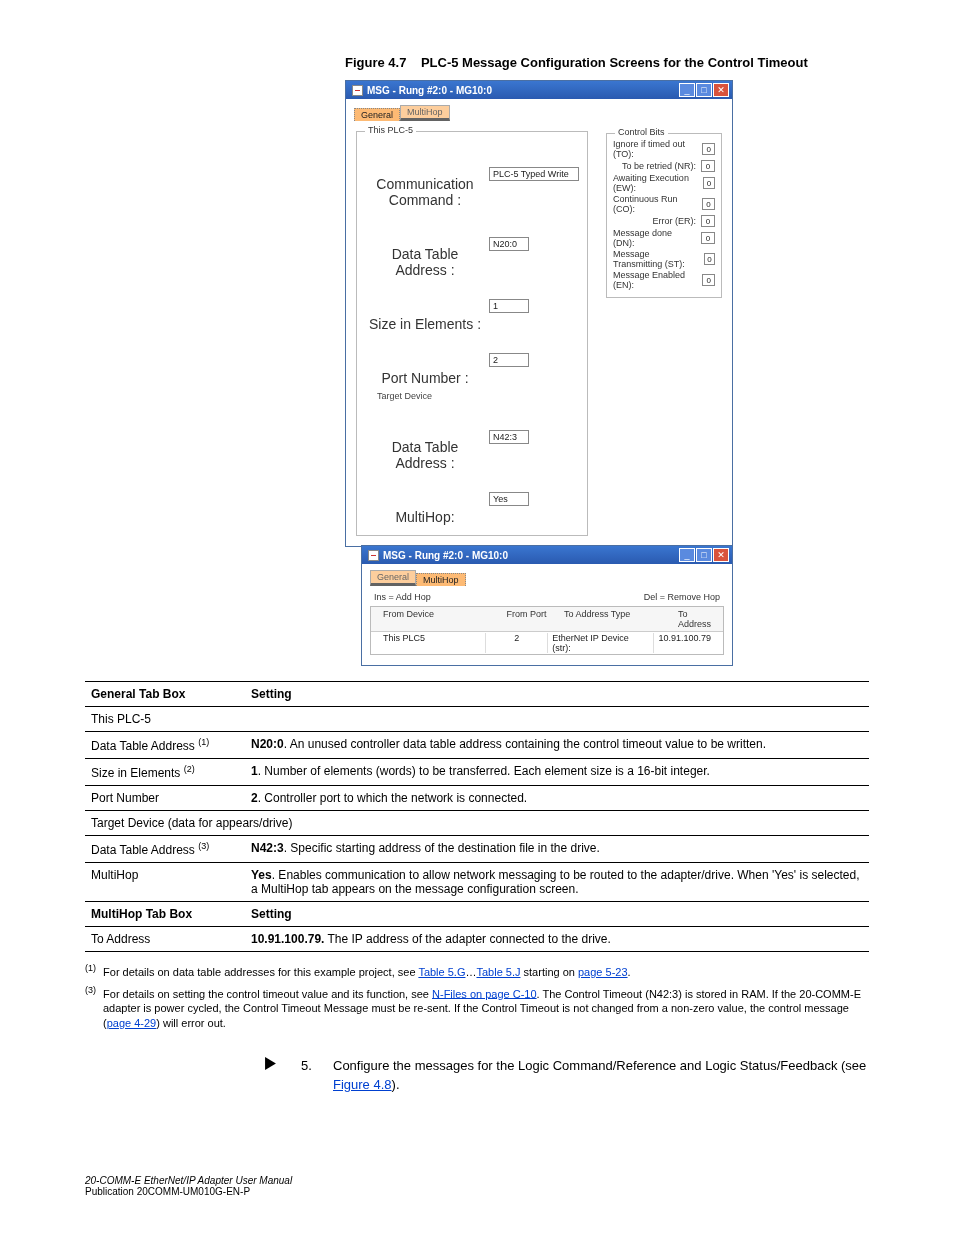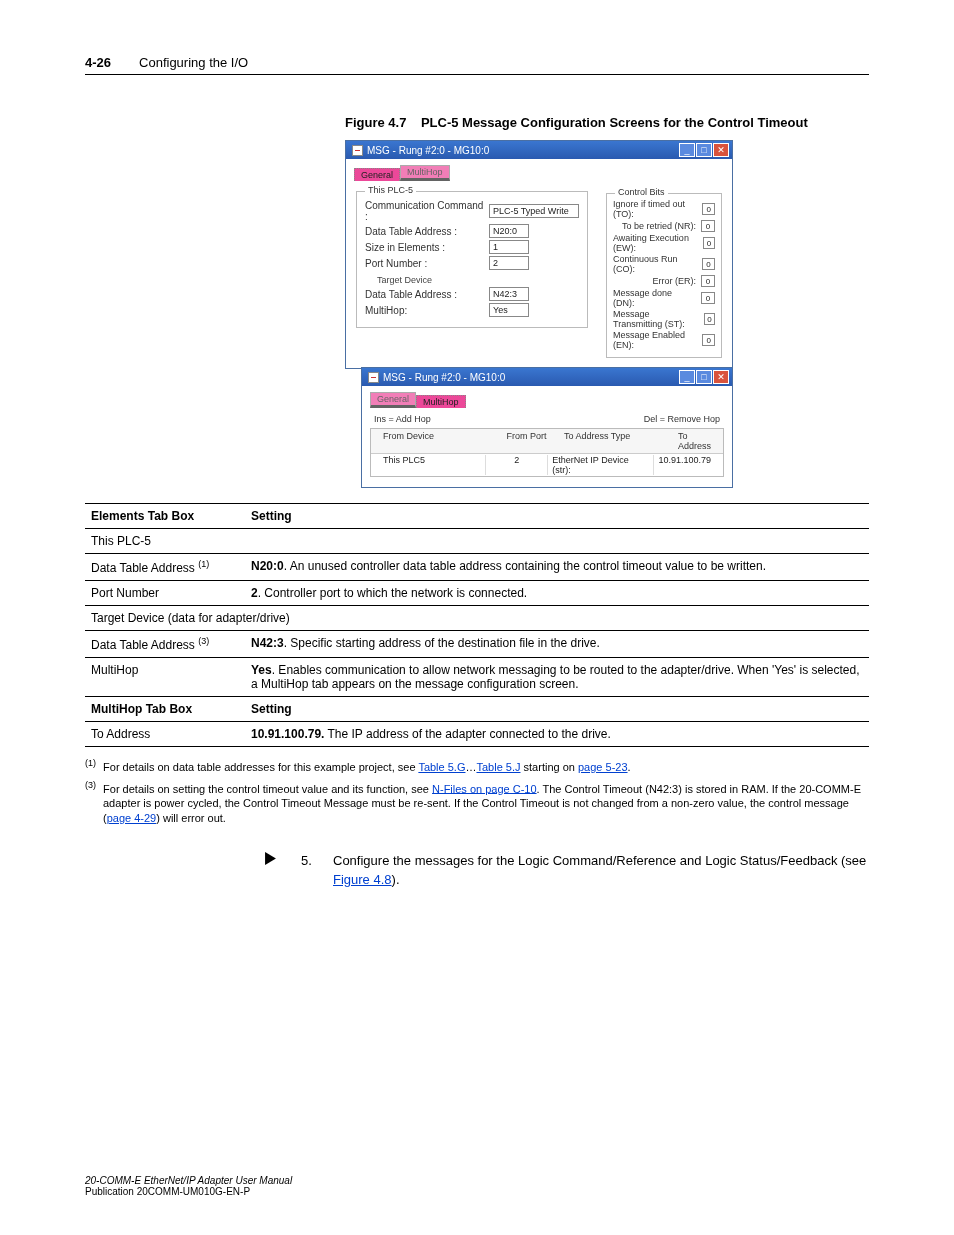--- a/index.html
+++ b/index.html
@@ -45,37 +45,37 @@
   .title-bar {
     background: linear-gradient(to bottom, #3a76d0, #2a5ab0);
     color: #fff;
     display: flex;
     align-items: center;
     justify-content: space-between;
     padding: 2px 3px 2px 6px;
     font-size: 10px;
     height: 18px;
   }
-  .title-left { display: flex; align-items: flex-end; gap: 4px; }
+  .title-left { display: flex; align-items: flex-end; gap: 4px; font-weight: bold; }
   .rung-icon {
     width: 11px; height: 11px; background:#fff; border:1px solid #888;
     display:inline-block; position:relative;
   }
   .rung-icon::after { content:""; position:absolute; left:2px; top:4px; width:5px; height:1px; background:#c33;}
   .win-btns { display:flex; gap:1px;}
   .wb { width:16px; height:14px; border:1px solid #fff; background:#5a8adf; display:flex; align-items:center; justify-content:center; font-size:9px; color:#fff;}
   .wb.close { background:#d9533c;}
   .tabs-row { padding: 6px 8px 2px 8px; display:flex; gap:0px; align-items:flex-end;}
-  .tab { border:1px dotted #888; padding:1px 6px; border-bottom:none; background:#ec4899; font-size:9px;}
+  .tab { border:1px dotted #888; padding:1px 6px; border-bottom:none; background:#fdba74; font-size:9px;}
   .tab.off { border-style: solid; opacity:.7;}
   .body-area { padding: 4px 10px 10px 10px; }
   .group-box { border:1px solid #bbb; padding: 6px 8px 8px 8px; position:relative; margin-top:4px; width:100%;}
   .group-title { position:absolute; top:-7px; left:8px; background:#fff; padding:0 3px; font-size:9px; color:#333;}
   .field-row { display:flex; align-items:center; margin:2px 0; gap:4px;}
-  .lbl-left { width:120px; text-align:left; font-size:10px; color:#333;}
+  .lbl-left { width:120px; text-align:center; font-size:14px; color:#333;margin-top:36px;}
   .inp { border:1px solid #888; background:#fff; padding:0 3px; font-size:9px; height:14px; display:inline-flex; align-items:center;}
   .ctrl-row { display:flex; justify-content:flex-end; align-items:center; gap:5px; margin:1px 0;}
   .ctrl-lbl { font-size:9px; color:#333;}
   .bit { width:14px; height:12px; border:1px solid #888; display:inline-flex; align-items:center; justify-content:center; font-size:8px;}
   .cols { display:flex; gap:18px; align-items:flex-start;}
   .col-left { flex:1;}
   .col-right { width:150px; padding-top:2px;}
   
   .mh-labels { display:flex; justify-content:space-between; font-size:9px; color:#333; padding: 4px 12px 2px 12px;}
   .mh-head, .mh-row { display:flex; font-size:9px;}
@@ -120,24 +120,20 @@
   .footer {
     position:absolute; bottom:38px; left:85px; font-size:10px;
   }
   .footer .it { font-style: italic; margin-top: 45px; }
   .sub-label { font-size:9px; color:#444; padding:3px 0 0 12px;}
 </style>
 </head>
 <body>
 
 <div class="page">
-  <div class="header-row">
-    <span class="page-num">4-26</span>
-    <span class="chapter-title">Configuring the I/O</span>
-  </div>
 
   <div class="figure-caption">
     <span>Figure 4.7</span>&nbsp;&nbsp;&nbsp;
     <span>PLC-5 Message Configuration Screens for the Control Timeout</span>
   </div>
 
   <div class="fig-wrap">
 
     <div class="win" style="width:388px;">
       <div class="title-bar">
@@ -261,36 +257,40 @@
           <div class="cC">EtherNet IP Device (str):</div>
           <div class="cD">10.91.100.79</div>
         </div>
       </div>
     </div>
   </div>
 
   <table class="doc">
     <tbody>
         <tr>
-      <th class="col1">Elements Tab Box</th>
+      <th class="col1">General Tab Box</th>
       <th>Setting</th>
     </tr>
     <tr class="full">
           <td colspan="2">This PLC-5</td>
         </tr>
     <tr>
       <td><span>Data Table Address </span><sup class="fn">(1)</sup></td>
       <td><b>N20:0</b><span>. An unused controller data table address containing the control timeout value to be written.</span></td>
     </tr>
     <tr>
+      <td><span>Size in Elements </span><sup class="fn">(2)</sup></td>
+      <td><b>1</b><span>. Number of elements (words) to be transferred. Each element size is a 16-bit integer.</span></td>
+    </tr>
+    <tr>
       <td>Port Number</td>
       <td><b>2</b><span>. Controller port to which the network is connected.</span></td>
     </tr>
     <tr class="full">
-          <td colspan="2">Target Device (data for adapter/drive)</td>
+          <td colspan="2">Target Device (data for appears/drive)</td>
         </tr>
     <tr>
       <td><span>Data Table Address </span><sup class="fn">(3)</sup></td>
       <td><b>N42:3</b><span>. Specific starting address of the destination file in the drive.</span></td>
     </tr>
     <tr>
       <td>MultiHop</td>
       <td><b>Yes</b><span>. Enables communication to allow network messaging to be routed to the adapter/drive. When 'Yes' is selected, a MultiHop tab appears on the message configuration screen.</span></td>
     </tr>
     <tr>

